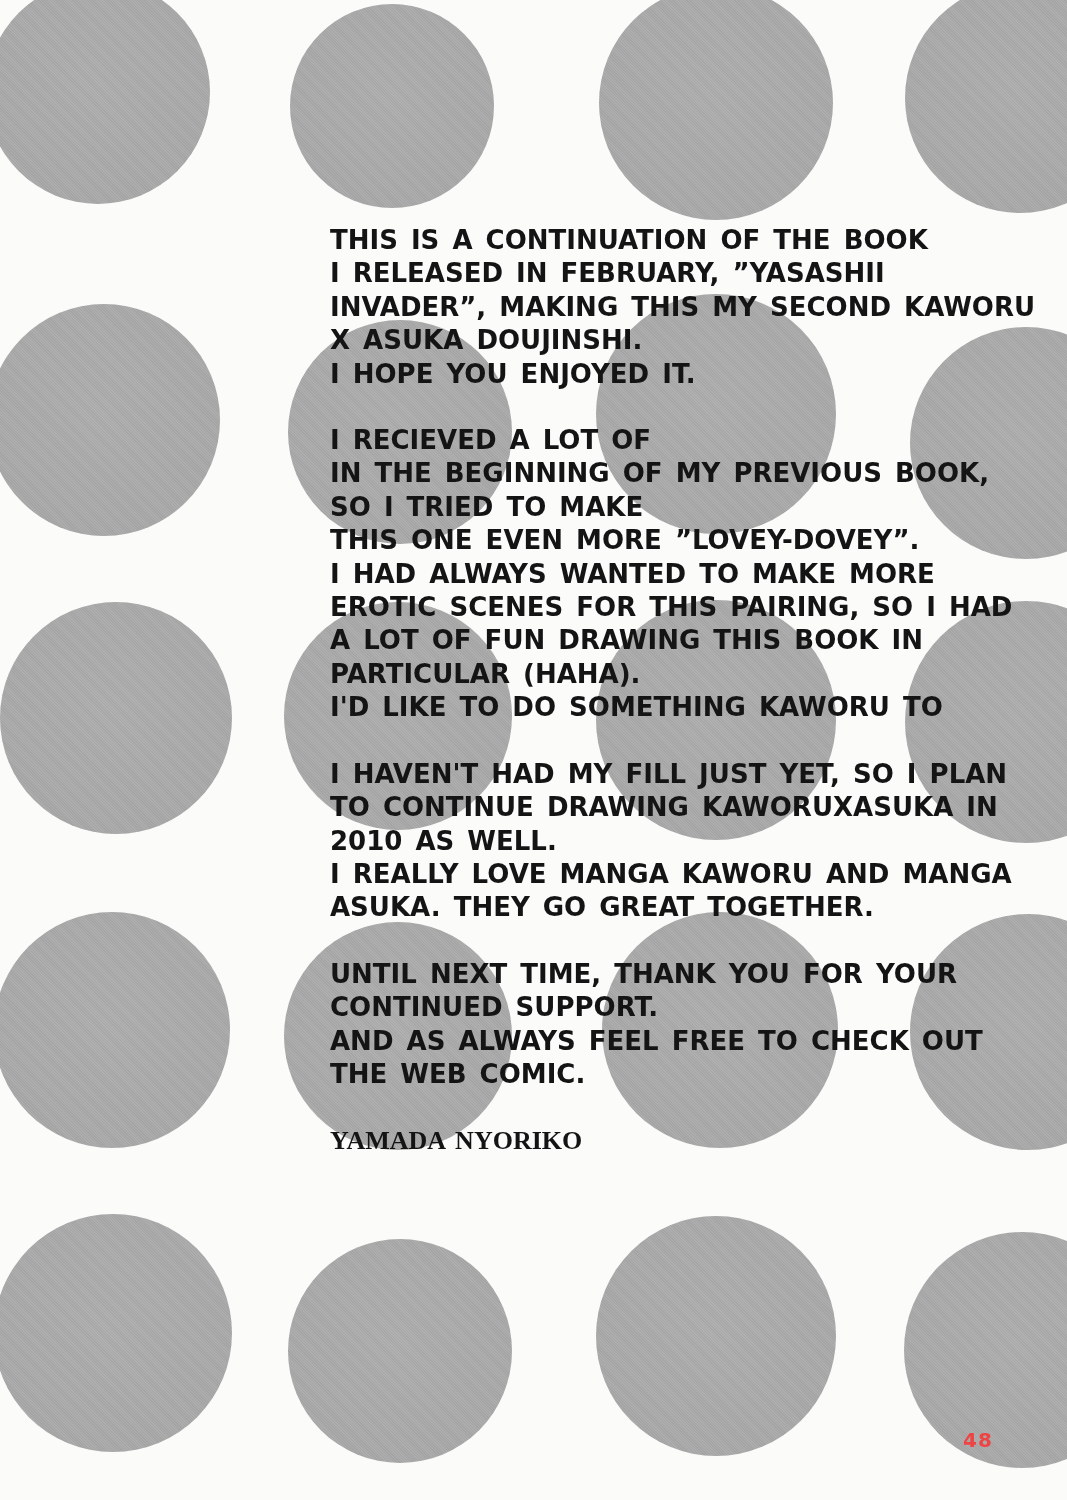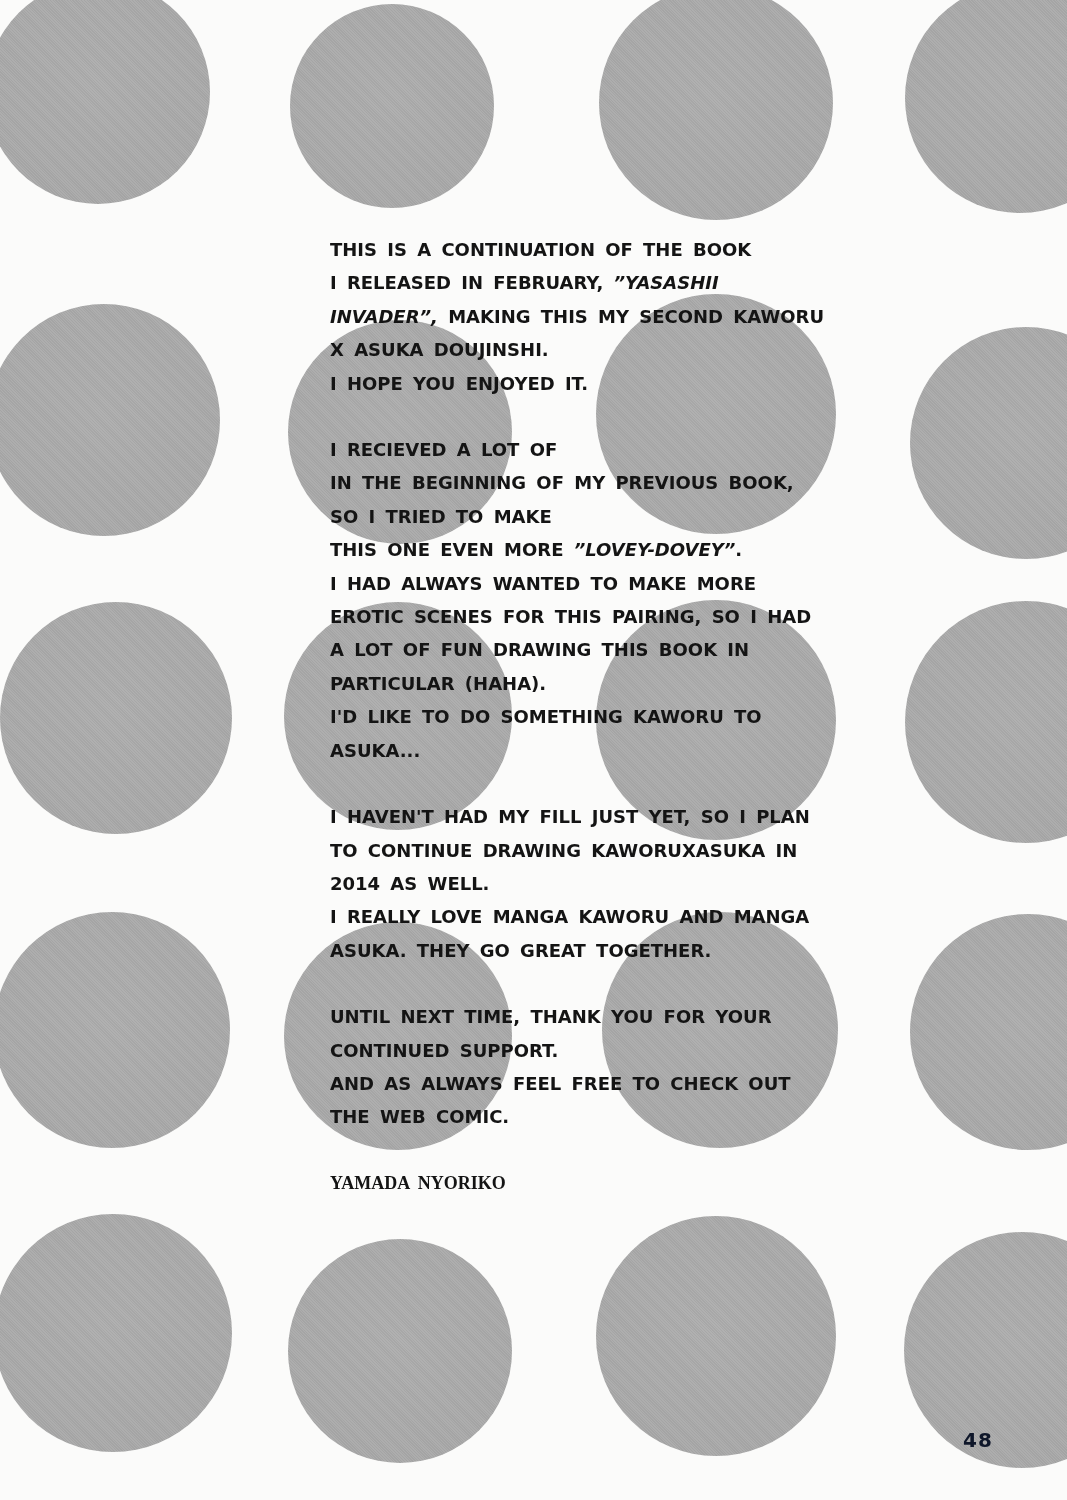--- a/index.html
+++ b/index.html
@@ -21,40 +21,40 @@
     position:absolute;
     border-radius:50%;
     background:
       repeating-linear-gradient(45deg, rgba(255,255,255,0.05) 0 1px, rgba(0,0,0,0.03) 1px 2px),
       radial-gradient(circle at 50% 45%, #adadad 0%, var(--dot) 70%, #a4a4a4 100%);
     z-index:0;
   }
   .text-block{
     position:absolute;
     left:330px;
-    top:233px;
+    top:224px;
     width:700px;
     z-index:2;
     color:var(--ink);
     font-weight:bold;
-    font-size:18px;
+    font-size:26px;
     line-height:33.4px;
     letter-spacing:0px;
     word-spacing:4px;
   }
   .para{margin-bottom:33px;}
   .line{white-space:nowrap;}
-  .line .it{font-style:italic;}
+  .line .it{}
   .signature{white-space:nowrap;font-family:Liberation Serif, serif;}
   .page-number{
     position:absolute;
     left:963px;
     top:1428px;
     z-index:2;
-    color:#0f172a;
+    color:#ef4444;
     font-weight:bold;
     font-size:20px;
     letter-spacing:1px;
   }
 </style>
 </head>
 <body>
 
 <div class="page">
 
@@ -93,26 +93,25 @@
         <div class="para">
           <div class="line"><span>I RECIEVED A LOT OF</span></div>
           <div class="line"><span>IN THE BEGINNING OF MY PREVIOUS BOOK,</span></div>
           <div class="line"><span>SO I TRIED TO MAKE</span></div>
           <div class="line"><span>THIS ONE EVEN MORE </span><span class="it">”LOVEY-DOVEY”</span><span>.</span></div>
           <div class="line"><span>I HAD ALWAYS WANTED TO MAKE MORE</span></div>
           <div class="line"><span>EROTIC SCENES FOR THIS PAIRING, SO I HAD</span></div>
           <div class="line"><span>A LOT OF FUN DRAWING THIS BOOK IN</span></div>
           <div class="line"><span>PARTICULAR (HAHA).</span></div>
           <div class="line"><span>I'D LIKE TO DO SOMETHING KAWORU TO</span></div>
-          <div class="line"><span>ASUKA...</span></div>
         </div>
         <div class="para">
           <div class="line"><span>I HAVEN'T HAD MY FILL JUST YET, SO I PLAN</span></div>
           <div class="line"><span>TO CONTINUE DRAWING KAWORUXASUKA IN</span></div>
-          <div class="line"><span>2014 AS WELL.</span></div>
+          <div class="line"><span>2010 AS WELL.</span></div>
           <div class="line"><span>I REALLY LOVE MANGA KAWORU AND MANGA</span></div>
           <div class="line"><span>ASUKA. THEY GO GREAT TOGETHER.</span></div>
         </div>
         <div class="para">
           <div class="line"><span>UNTIL NEXT TIME, THANK YOU FOR YOUR</span></div>
           <div class="line"><span>CONTINUED SUPPORT.</span></div>
           <div class="line"><span>AND AS ALWAYS FEEL FREE TO CHECK OUT</span></div>
           <div class="line"><span>THE WEB COMIC.</span></div>
         </div>
       </div>

